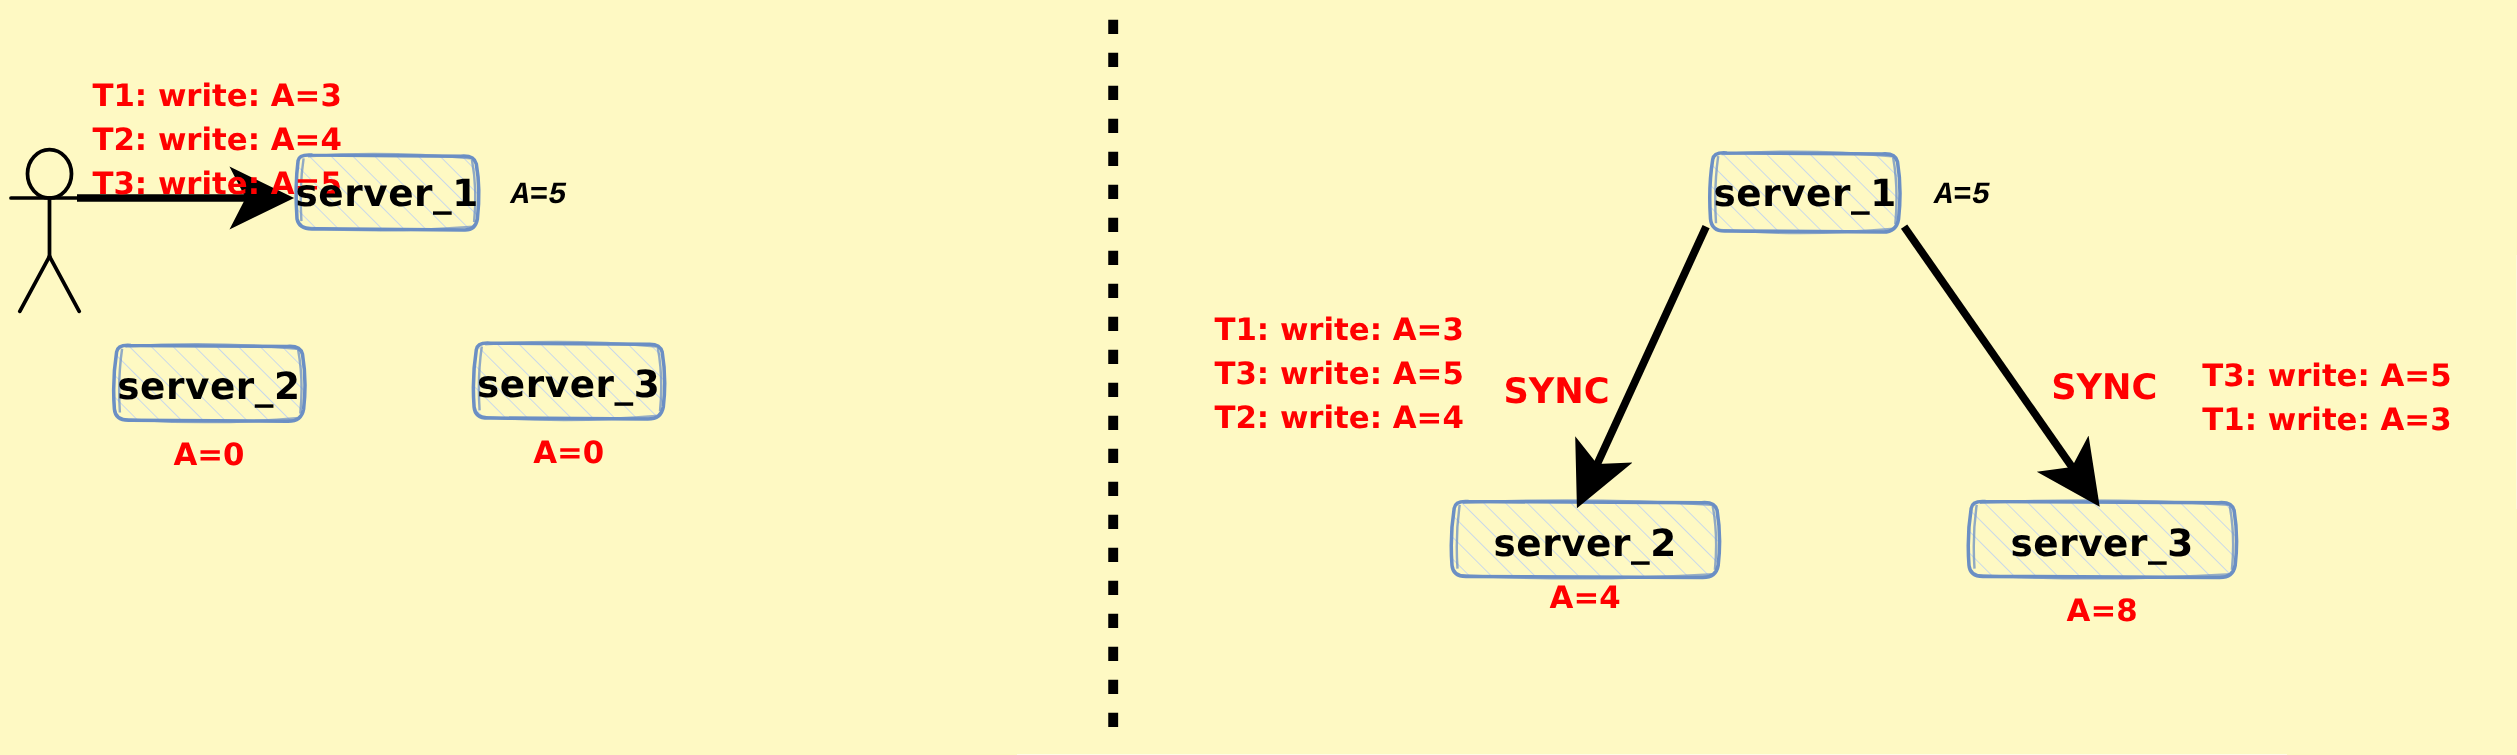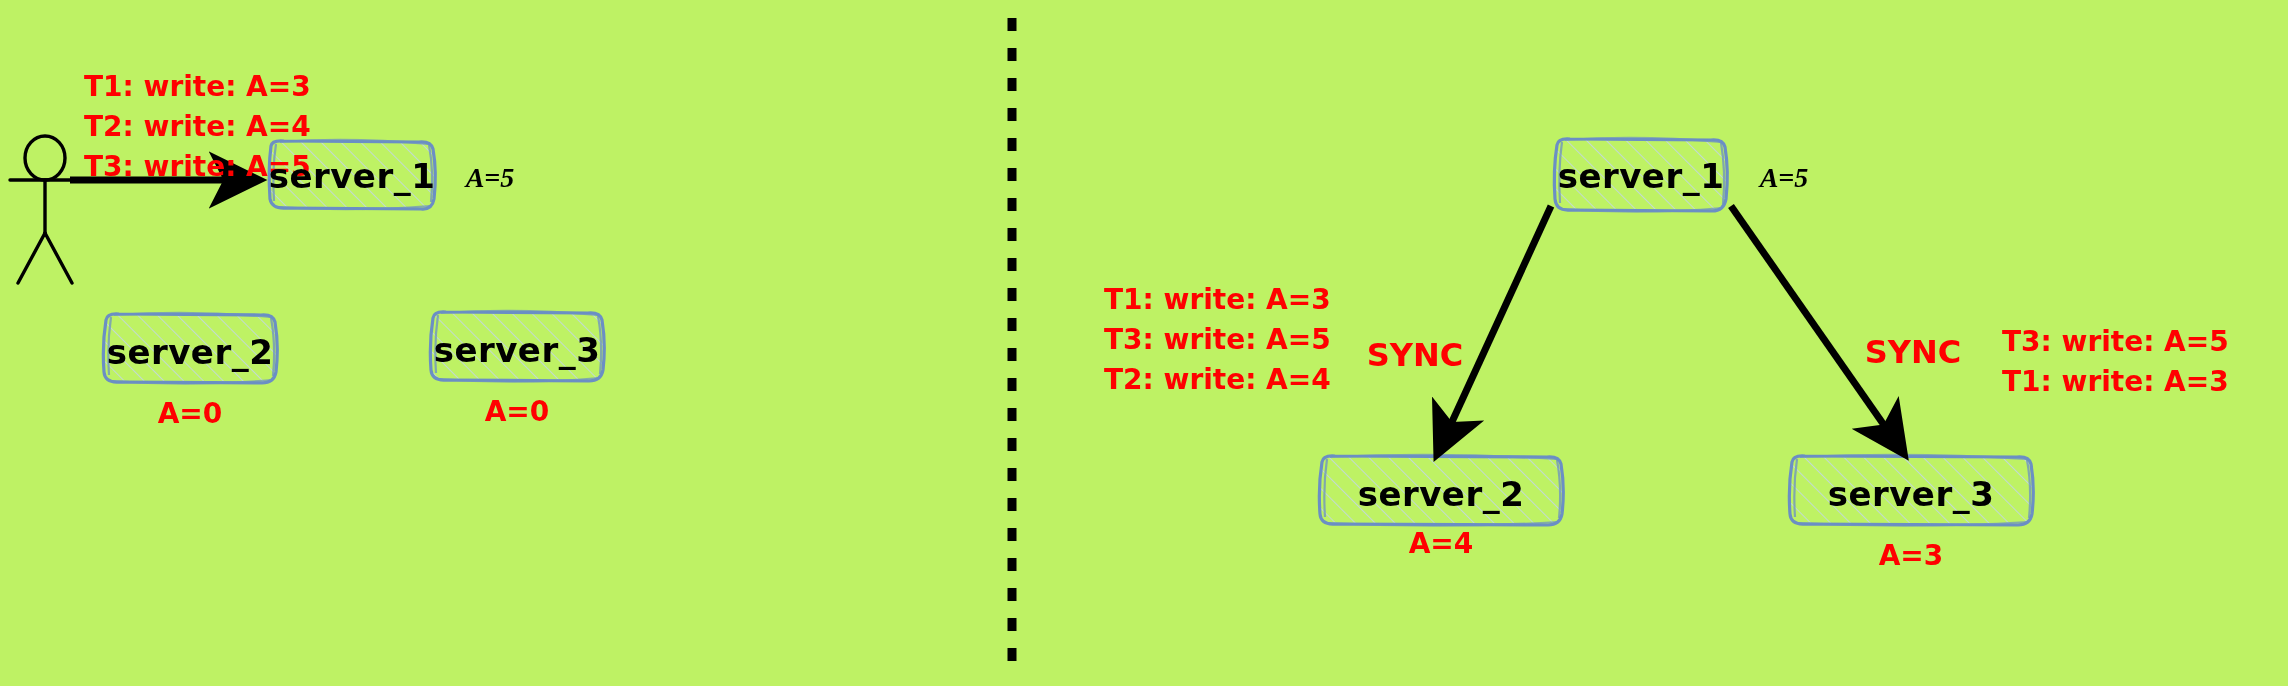--- a/index.html
+++ b/index.html
@@ -7,21 +7,21 @@
     padding: 0;
     background: #ffffff;
   }
   body {
     font-family: "DejaVu Sans", sans-serif;
   }
   #canvas {
     position: relative;
     width: 2288px;
     height: 686px;
-    background: #bef264;
+    background: #fef9c3;
     overflow: hidden;
   }
   svg.layer {
     position: absolute;
     left: 0;
     top: 0;
     width: 2288px;
     height: 686px;
     pointer-events: none;
   }
@@ -42,21 +42,21 @@
     font-weight: bold;
     font-size: 28px;
     white-space: nowrap;
   }
   .red-label.center {
     transform: translate(-50%, -50%);
   }
   .black-label {
     position: absolute;
     color: #000000;
-    font-family: Liberation Serif, serif;
+    font-family: Liberation Mono, monospace;
     font-weight: bold;
     font-size: 28px;
     font-style: italic;
     white-space: nowrap;
     transform: translate(-50%, -50%);
   }
   .write-block {
     position: absolute;
     display: flex;
     flex-direction: column;
@@ -170,21 +170,21 @@
   <div class="node-label" style="left:517px; top:350px;">server_3</div>
   <div class="red-label center" style="left:517px; top:411px;">A=0</div>
 
   <div class="node-label" style="left:1641px; top:176px;">server_1</div>
   <div class="black-label" style="left:1784px; top:178px;">A=5</div>
 
   <div class="node-label" style="left:1441px; top:494px;">server_2</div>
   <div class="red-label center" style="left:1441px; top:543px;">A=4</div>
 
   <div class="node-label" style="left:1911px; top:494px;">server_3</div>
-  <div class="red-label center" style="left:1911px; top:555px;">A=3</div>
+  <div class="red-label center" style="left:1911px; top:555px;">A=8</div>
 
   <div class="write-block" style="left:1104px; top:283px;">
     <div class="line">T1: write: A=3</div>
     <div class="line">T3: write: A=5</div>
     <div class="line">T2: write: A=4</div>
   </div>
   <div class="sync-label" style="left:1415px; top:355px;">SYNC</div>
 
   <div class="sync-label" style="left:1913px; top:352px;">SYNC</div>
   <div class="write-block" style="left:2002px; top:325px;">

